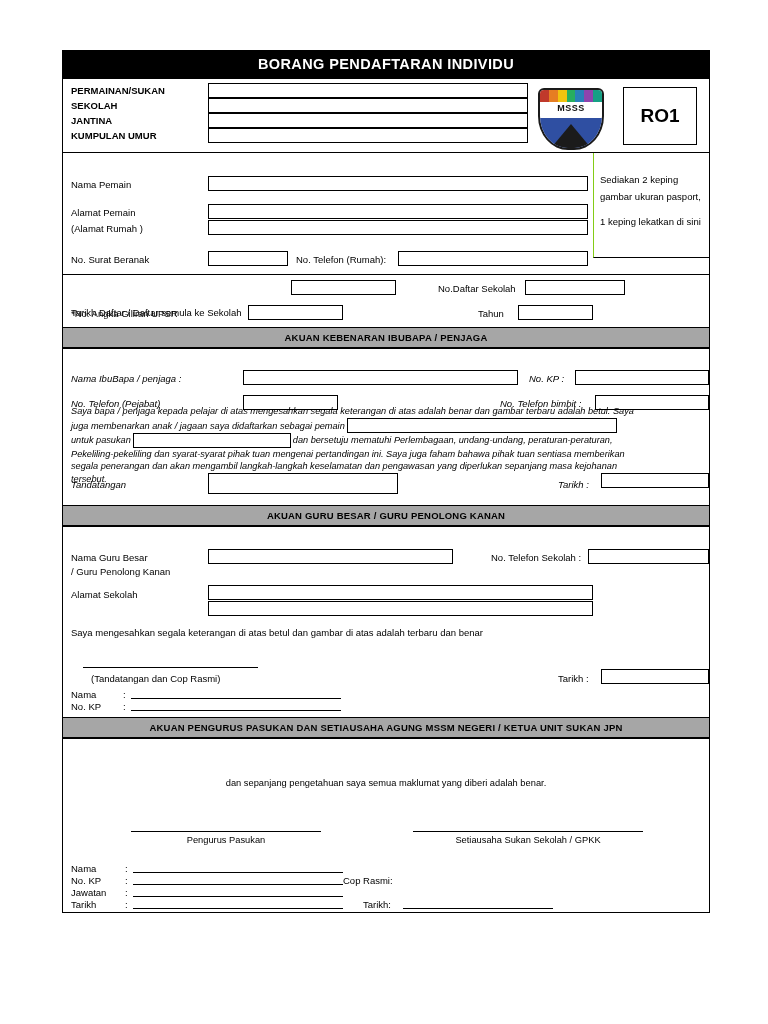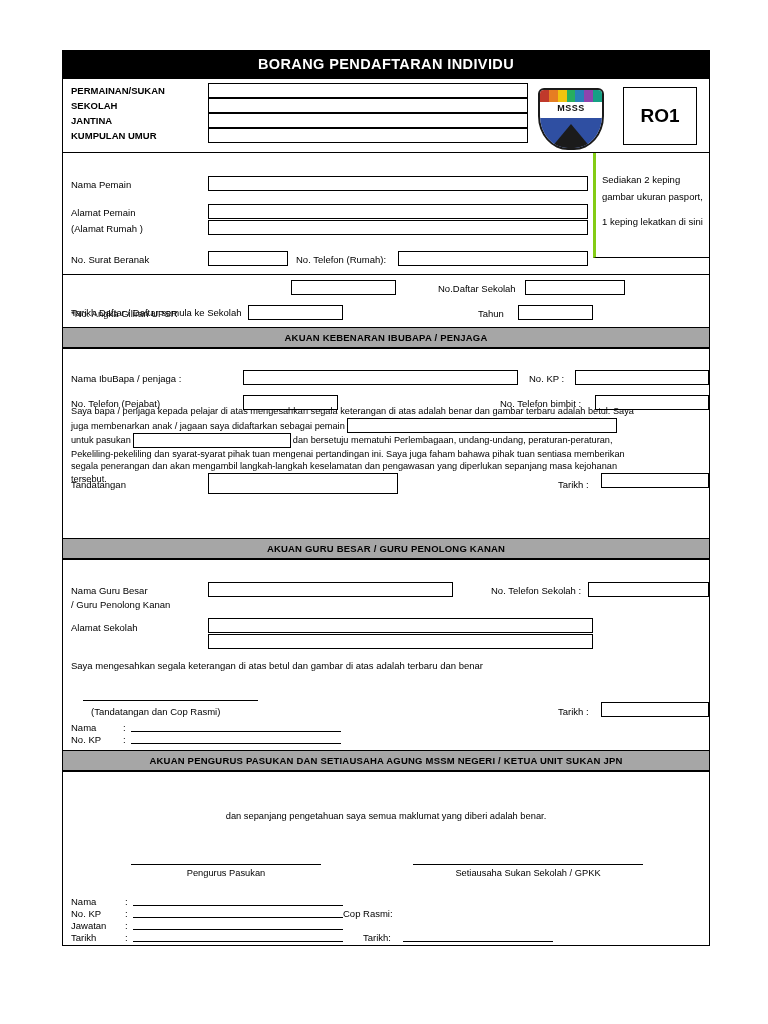--- a/index.html
+++ b/index.html
@@ -136,21 +136,21 @@
     position: relative;
     height: 122px;
   }
   .player .lbl { position: absolute; left: 8px; }
   .photo-box {
     position: absolute;
     left: 530px;
     top: 0;
     width: 117px;
     height: 105px;
-    border-left: 3px solid #84cc16;
+    border-left: 1px solid #84cc16;
     border-bottom: 1px solid #000;
     box-sizing: border-box;
     padding: 18px 6px 0 6px;
     font-size: 9.5px;
     line-height: 17px;
   }
 
   
   .reg {
     position: relative;
@@ -164,21 +164,21 @@
     text-align: center;
     font-weight: bold;
     font-size: 9.5px;
     padding: 4px 0 4px 0;
     border: 1px solid #000;
     border-top: none;
     letter-spacing: .2px;
   }
 
   
-  .parent { position: relative; height: 191px; }
+  .parent { position: relative; height: 158px; font-style: italic; }
   .parent .lbl { position: absolute; left: 8px; }
   .para {
     position: absolute;
     left: 8px;
     top: 56px;
     width: 632px;
     font-size: 9.2px;
     line-height: 12.6px;
   }
   .para .inlinebox {

